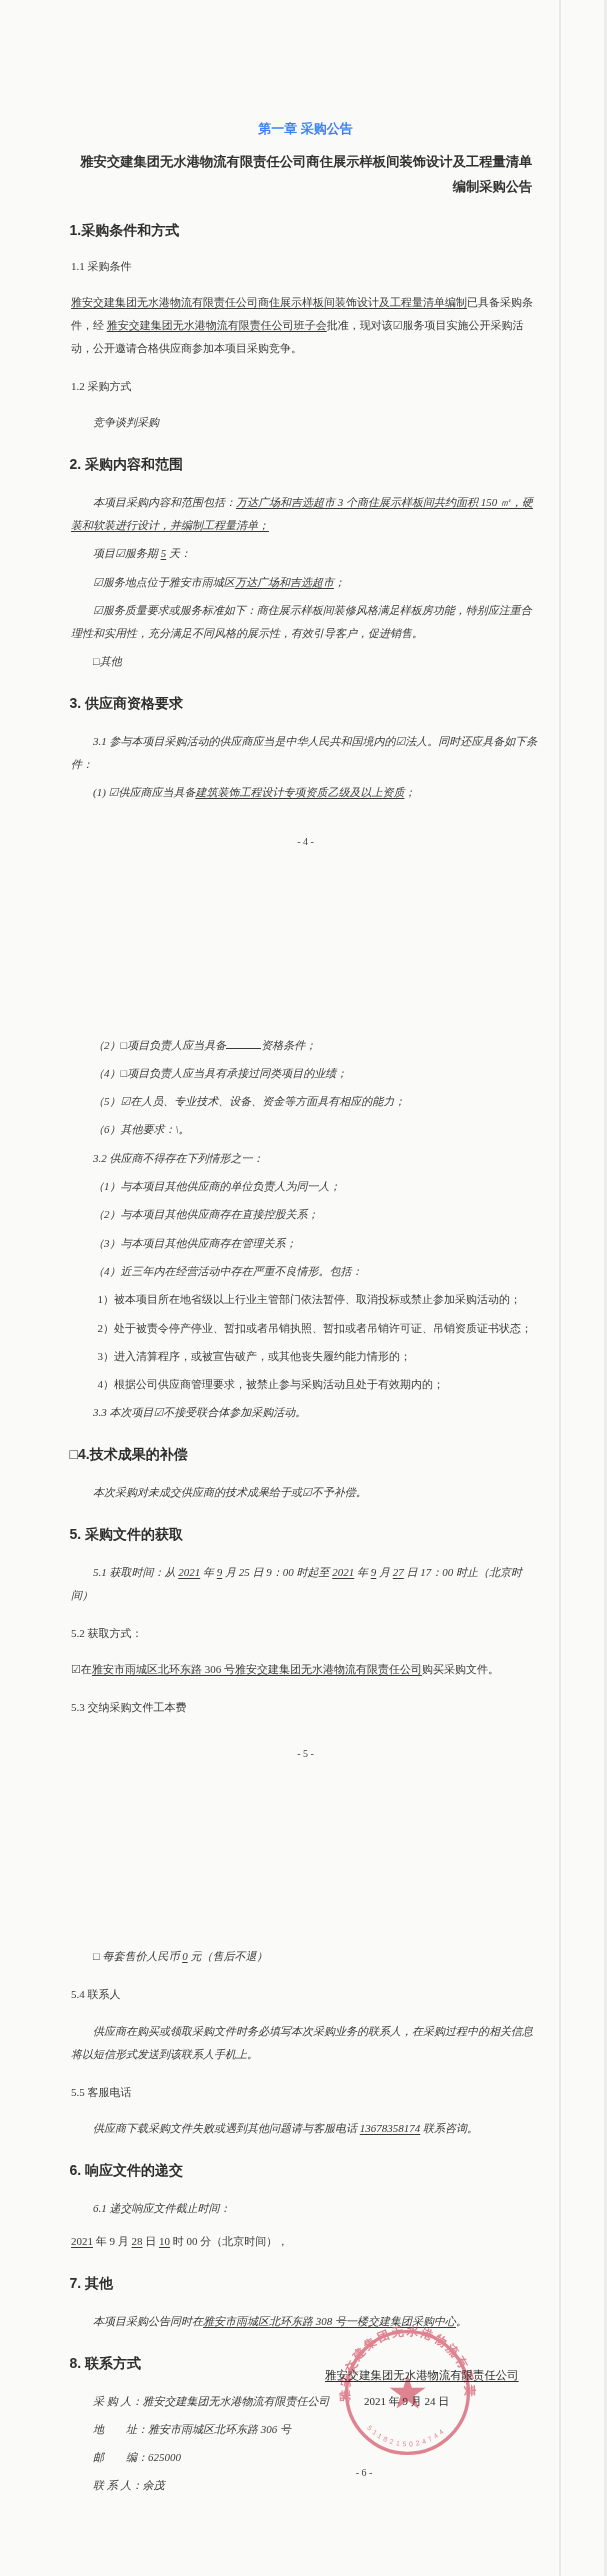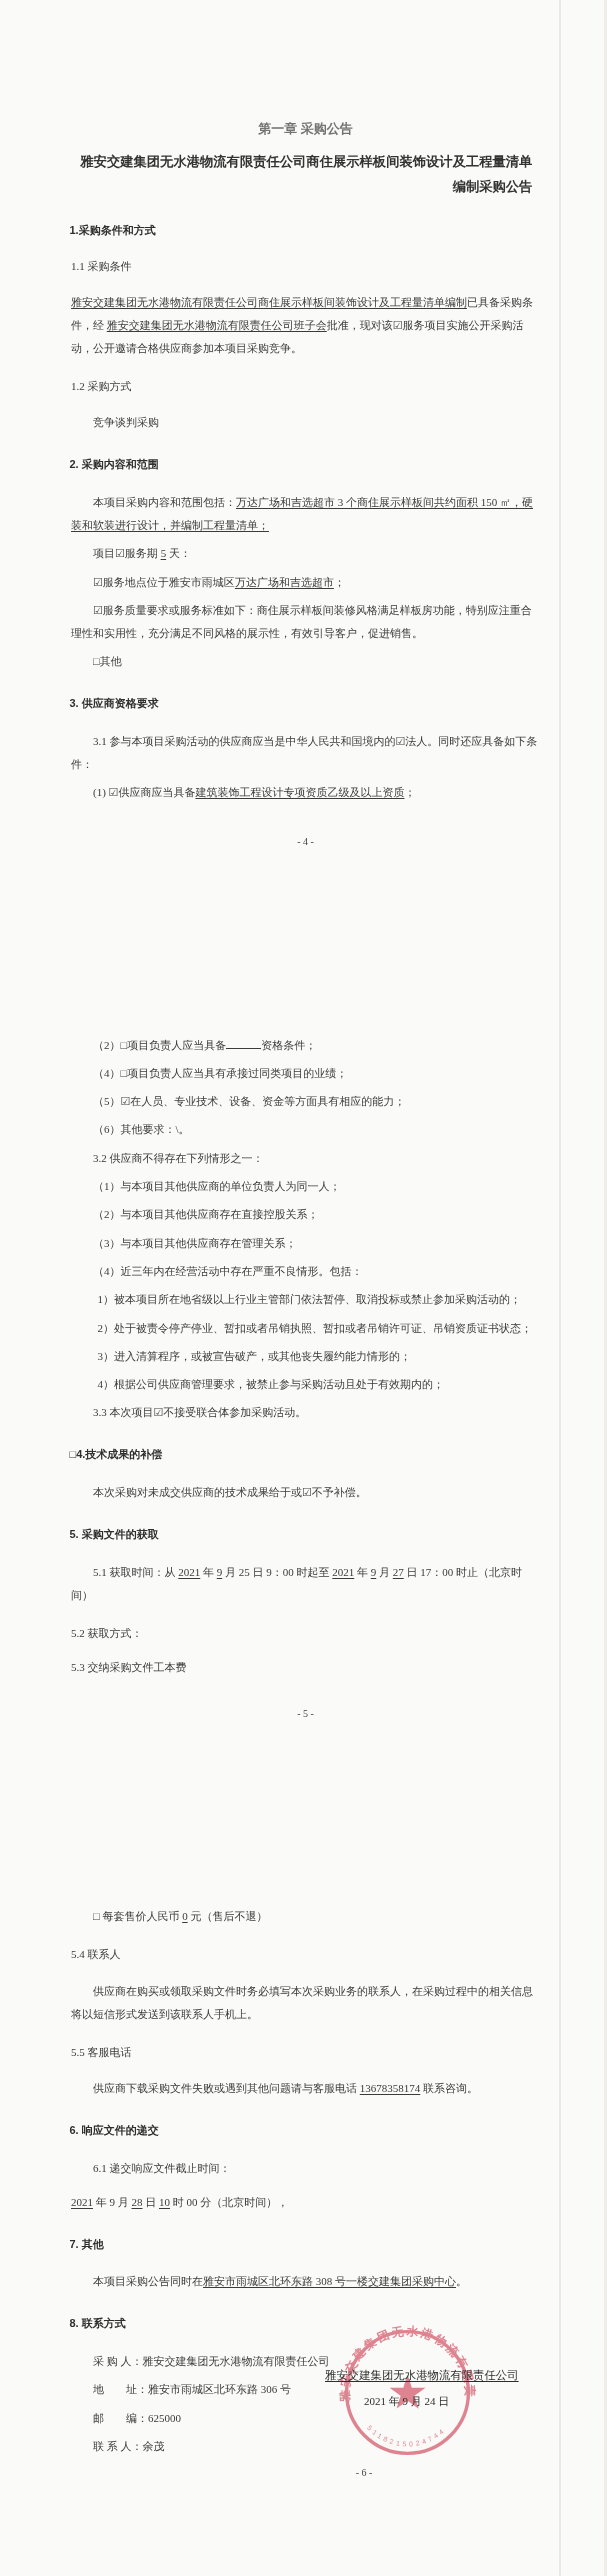--- a/index.html
+++ b/index.html
@@ -13,35 +13,35 @@
   .scan-edge{position:absolute;top:0;bottom:0;right:0;width:3.8px;background:#efede9;}
 
   #doc{
     box-sizing:border-box;
     padding:120px 68px 0 71px;
     font-size:11px;
   }
   .chapter{
     text-align:center;font-weight:bold;font-size:13px;
     font-family:"Liberation Sans","DejaVu Sans",sans-serif;
-    margin:0 0 10.6px 0;color:#737373;
+    margin:0 0 10.6px 0;color:#3b82f6;
   }
   .doctitle{
     text-align:right;font-weight:bold;font-size:13.3px;line-height:25px;
     font-family:"Liberation Sans","DejaVu Sans",sans-serif;
     margin:0 7.6px 21px 7.6px;color:#333;
   }
   .h1{
-    font-size:11px;font-weight:bold;color:#2f2f2f;
+    font-size:14px;font-weight:bold;color:#2f2f2f;
     font-family:"Liberation Sans","DejaVu Sans",sans-serif;
     margin:20px 0 16.7px -1.5px;line-height:20px;
   }
   .sub{margin:18px 0 16.7px 0;line-height:16.7px;}
   .p{line-height:23px;margin:10.6px 0;}
-  .pi{line-height:23px;margin:5.3px 0;text-indent:2em;}
+  .pi{line-height:23px;margin:5.3px 0;text-indent:2em;font-style:italic;}
   .pi2{line-height:23px;margin:5.3px 0 5.3px 4.6px;text-indent:2em;}
   .u{text-decoration:underline;text-underline-offset:2.3px;}
   .blank{display:inline-block;width:35px;height:10px;border-bottom:0.8px solid #3b3b3b;}
   .pagenum{text-align:center;font-size:10px;margin-top:32px;color:#444;}
   .gap{height:181px;}
 
   
   .sig-company{
     position:absolute;top:2368px;left:325px;font-size:11.4px;
     text-decoration:underline;text-underline-offset:2.3px;color:#2e2e2e;white-space:nowrap;
@@ -87,20 +87,21 @@
     <div class="pi2"><span>1）被本项目所在地省级以上行业主管部门依法暂停、取消投标或禁止参加采购活动的；</span></div>
     <div class="pi2"><span>2）处于被责令停产停业、暂扣或者吊销执照、暂扣或者吊销许可证、吊销资质证书状态；</span></div>
     <div class="pi2"><span>3）进入清算程序，或被宣告破产，或其他丧失履约能力情形的；</span></div>
     <div class="pi2"><span>4）根据公司供应商管理要求，被禁止参与采购活动且处于有效期内的；</span></div>
     <div class="pi"><span>3.3 本次项目☑不接受联合体参加采购活动。</span></div>
     <div class="h1"><span>□4.技术成果的补偿</span></div>
     <div class="pi"><span>本次采购对未成交供应商的技术成果给于或☑不予补偿。</span></div>
     <div class="h1"><span>5.  采购文件的获取</span></div>
     <div class="pi"><span>5.1 获取时间：从 </span><span class="u">2021</span><span> 年 </span><span class="u">9</span><span> 月 25 日 9：00 时起至 </span><span class="u">2021</span><span> 年 </span><span class="u">9</span><span> 月 </span><span class="u">27</span><span> 日 17：00 时止（北京时间）</span></div>
     <div class="sub"><span>5.2 获取方式：</span></div>
+    <div class="p"><span>☑在</span><span class="u">雅安市雨城区北环东路 306 号雅安交建集团无水港物流有限责任公司</span><span>购买采购文件。</span></div>
     <div class="sub"><span>5.3 交纳采购文件工本费</span></div>
     <div class="pagenum"><span>- 5 -</span></div>
     <div class="gap"></div>
     <div class="pi"><span>□ 每套售价人民币 </span><span class="u">0</span><span> 元（售后不退）</span></div>
     <div class="sub"><span>5.4 联系人</span></div>
     <div class="pi"><span>供应商在购买或领取采购文件时务必填写本次采购业务的联系人，在采购过程中的相关信息将以短信形式发送到该联系人手机上。</span></div>
     <div class="sub"><span>5.5 客服电话</span></div>
     <div class="pi"><span>供应商下载采购文件失败或遇到其他问题请与客服电话 </span><span class="u">13678358174</span><span> 联系咨询。</span></div>
     <div class="h1"><span>6.  响应文件的递交</span></div>
     <div class="pi"><span>6.1 递交响应文件截止时间：</span></div>

